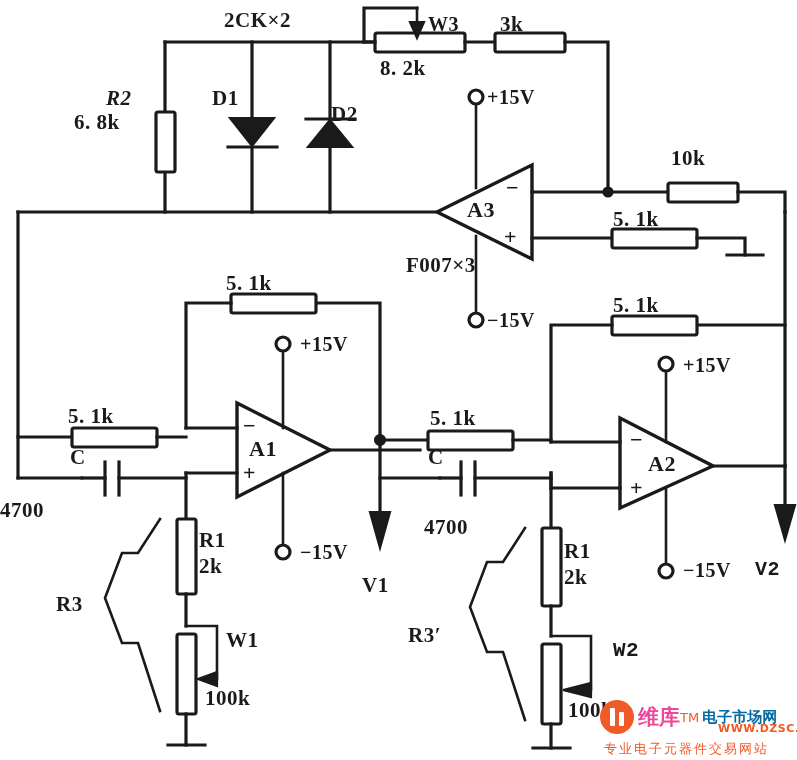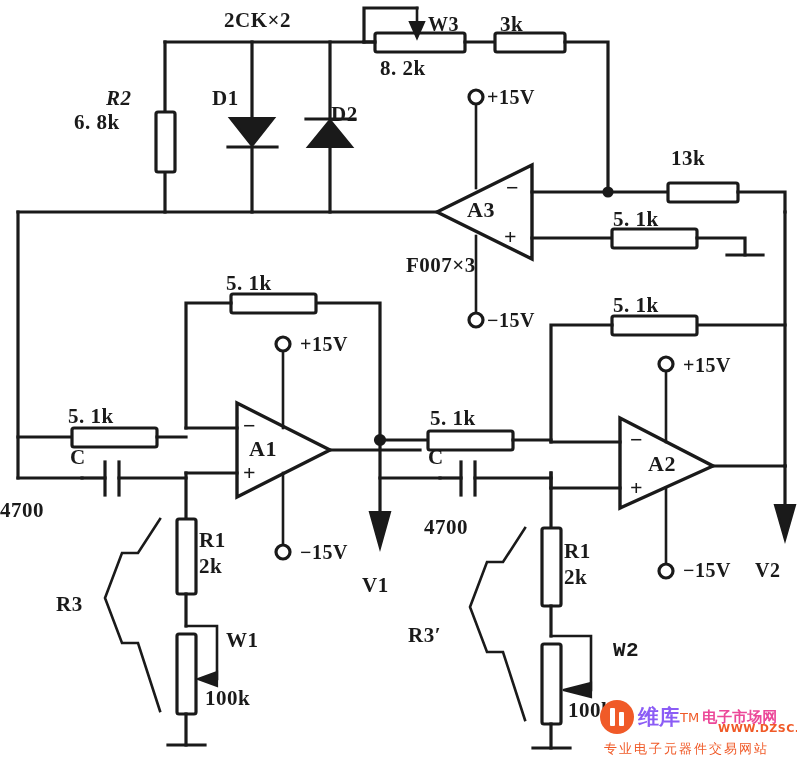--- a/index.html
+++ b/index.html
@@ -112,29 +112,29 @@
     top: 12px;
     width: 5px;
     height: 14px;
     background: #ffffff;
     border-radius: 1px;
   }
   .wm-cn {
     font-family: "DejaVu Sans", sans-serif;
     font-weight: bold;
     font-size: 21px;
-    color: #8b5cf6;
+    color: #ec4899;
     margin-left: 4px;
     letter-spacing: 0px;
   }
   .wm-cn2 {
     font-family: "DejaVu Sans", sans-serif;
     font-weight: bold;
     font-size: 15px;
-    color: #ec4899;
+    color: #0369a1;
     margin-left: 3px;
   }
   .wm-tm {
     font-family: "DejaVu Sans", sans-serif;
     font-size: 13px;
     color: #f05a28;
     vertical-align: super;
   }
   .wm-url {
     position: absolute;
@@ -379,21 +379,21 @@
 
   <div class="lbl l19" style="left:487px; top:87px;">+15V</div>
   <div class="lbl l19" style="left:487px; top:310px;">−15V</div>
 
   <div class="lbl opname" style="left:467px; top:199px;">A3</div>
   <div class="lbl sign" style="left:506px; top:177px;">−</div>
   <div class="lbl sign" style="left:504px; top:226px;">+</div>
 
   <div class="lbl l20" style="left:362px; top:255px;margin-left:44px;">F007×3</div>
 
-  <div class="lbl l20" style="left:671px; top:148px;">13k</div>
+  <div class="lbl l20" style="left:671px; top:148px;">10k</div>
   <div class="lbl l20" style="left:613px; top:209px;">5. 1k</div>
   <div class="lbl l20" style="left:613px; top:295px;">5. 1k</div>
 
   <div class="lbl l20" style="left:226px; top:273px;">5. 1k</div>
   <div class="lbl l19" style="left:300px; top:334px;">+15V</div>
   <div class="lbl l19" style="left:300px; top:542px;">−15V</div>
 
   <div class="lbl opname" style="left:249px; top:438px;">A1</div>
   <div class="lbl sign" style="left:243px; top:415px;">−</div>
   <div class="lbl sign" style="left:243px; top:462px;">+</div>
@@ -408,21 +408,21 @@
 
   <div class="lbl l20" style="left:362px; top:575px;">V1</div>
 
   <div class="lbl l19" style="left:683px; top:355px;">+15V</div>
   <div class="lbl l19" style="left:683px; top:560px;">−15V</div>
 
   <div class="lbl opname" style="left:648px; top:453px;">A2</div>
   <div class="lbl sign" style="left:630px; top:429px;">−</div>
   <div class="lbl sign" style="left:630px; top:477px;">+</div>
 
-  <div class="lbl l19" style="left:755px; top:560px;">V2</div>
+  <div class="lbl l19" style="left:755px; top:560px;font-family:Liberation Mono, monospace;">V2</div>
 
   <div class="lbl l20" style="left:199px; top:530px;">R1</div>
   <div class="lbl l20" style="left:199px; top:556px;">2k</div>
   <div class="lbl l20" style="left:226px; top:630px;">W1</div>
   <div class="lbl l20" style="left:205px; top:688px;">100k</div>
   <div class="lbl l20" style="left:56px; top:594px;">R3</div>
 
   <div class="lbl l20" style="left:564px; top:541px;">R1</div>
   <div class="lbl l20" style="left:564px; top:567px;">2k</div>
   <div class="lbl l20" style="left:613px; top:640px;font-family:Liberation Mono, monospace;">W2</div>

